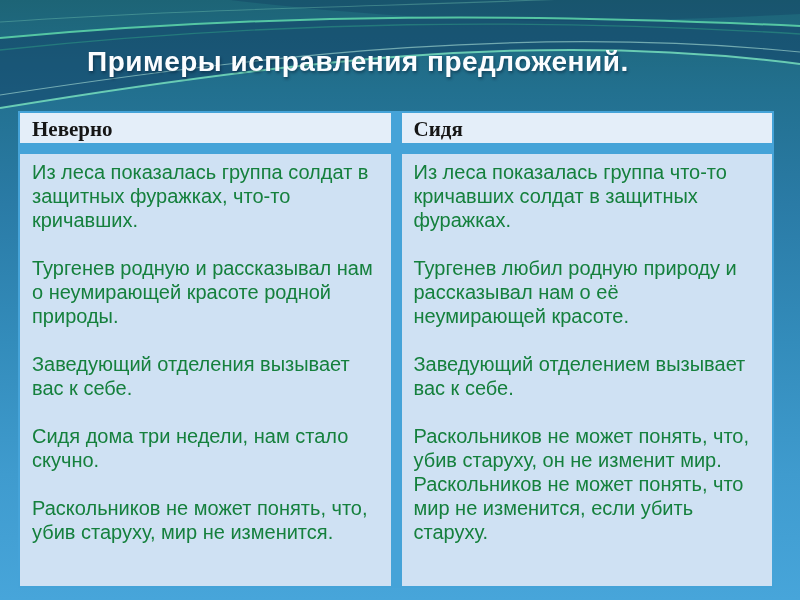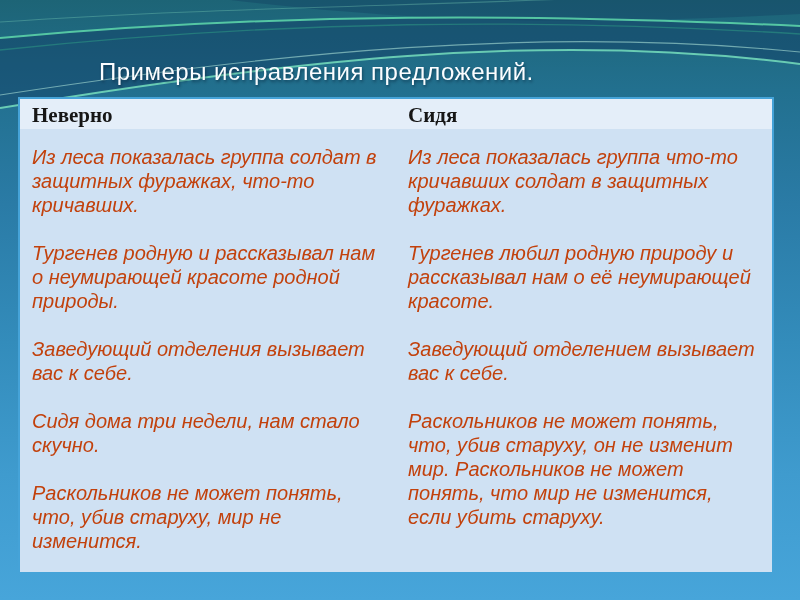--- a/index.html
+++ b/index.html
@@ -24,60 +24,59 @@
   .bg-decor {
     position: absolute;
     top: 0;
     left: 0;
     pointer-events: none;
   }
   .slide-title {
     position: absolute;
     left: 83px;
     top: 42px;
-    margin: 16px;
-    font-size: 24px;
-    font-weight: 400;
+    margin: 4px;
+    font-size: 28px;
+    font-weight: 700;
     letter-spacing: 0.5px;
     color: #fbfdff;
     text-shadow: 1px 2px 3px rgba(0, 20, 40, 0.45);
     white-space: nowrap;
   }
   .comparison-table {
     position: absolute;
     left: 18px;
-    top: 97px;
+    top: 111px;
     width: 756px;
     height: 477px;
     box-sizing: border-box;
     display: grid;
     grid-template-columns: 1fr 1fr;
     grid-template-rows: 30px 1fr;
-    gap: 0;
+    gap: 11px;
     background: #45a3d8;       
     border: 2px solid #45a3d8; 
   }
   .cell-header {
     background: #e4eef9;
     display: flex;
     align-items: center;
     padding: 2px 10px 0 12px;
     font-family: "Liberation Serif", serif;
     font-weight: bold;
     font-size: 21px;
     color: #161616;
   }
   .cell-body {
     background: #cfe1f3;
-    padding: 16px 17px 0 12px;
+    padding: 6px 17px 0 12px;
     font-size: 20px;
     line-height: 24px;
-    color: #c2410c;
+    color: #15803d;
     overflow: hidden;
-    font-style: italic;
   }
   .cell-body p {
     margin: 0 0 24px 0;
   }
 </style>
 </head>
 <body>
 
 <div class="slide">
 

